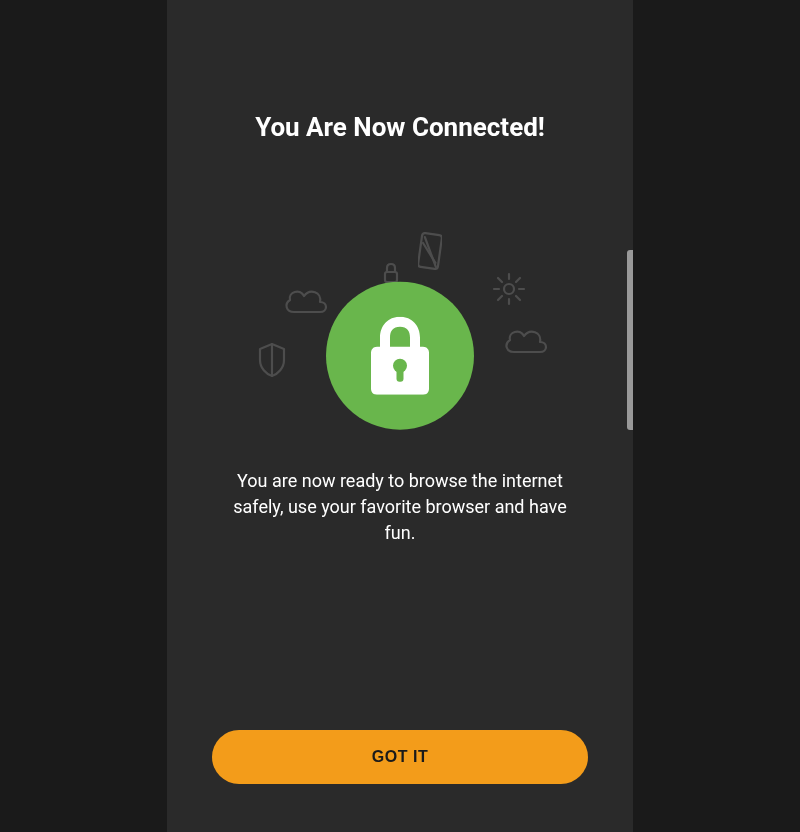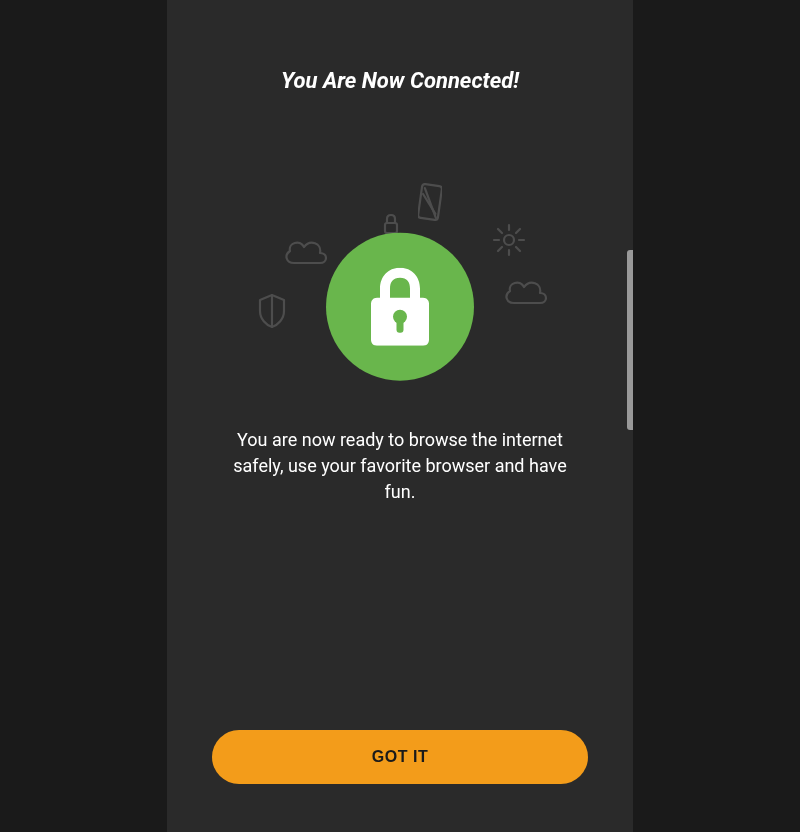--- a/index.html
+++ b/index.html
@@ -25,24 +25,23 @@
       position: absolute;
       right: 0;
       top: 250px;
       width: 6px;
       height: 180px;
       background: #999;
       border-radius: 3px 0 0 3px;
     }
     .title {
       color: #ffffff;
-      font-size: 22px;
+      font-size: 26px;
       font-weight: 700;
-      margin-top: 68px;
-      font-style: italic;
+      margin-top: 112px;
     }
     .illustration {
       position: relative;
       width: 360px;
       height: 240px;
       margin-top: 70px;
     }
     .lock-circle {
       position: absolute;
       left: 50%;
@@ -67,21 +66,21 @@
       stroke-width: 2.2;
       stroke-linecap: round;
       stroke-linejoin: round;
     }
     .subtitle {
       color: #ffffff;
       font-size: 18px;
       line-height: 1.45;
       text-align: center;
       max-width: 340px;
-      margin-top: 24px;
+      margin-top: 16px;
       font-weight: 400;
     }
     .cta-button {
       position: absolute;
       bottom: 48px;
       left: 50%;
       transform: translateX(-50%);
       width: 376px;
       height: 54px;
       background: #f39c1a;

